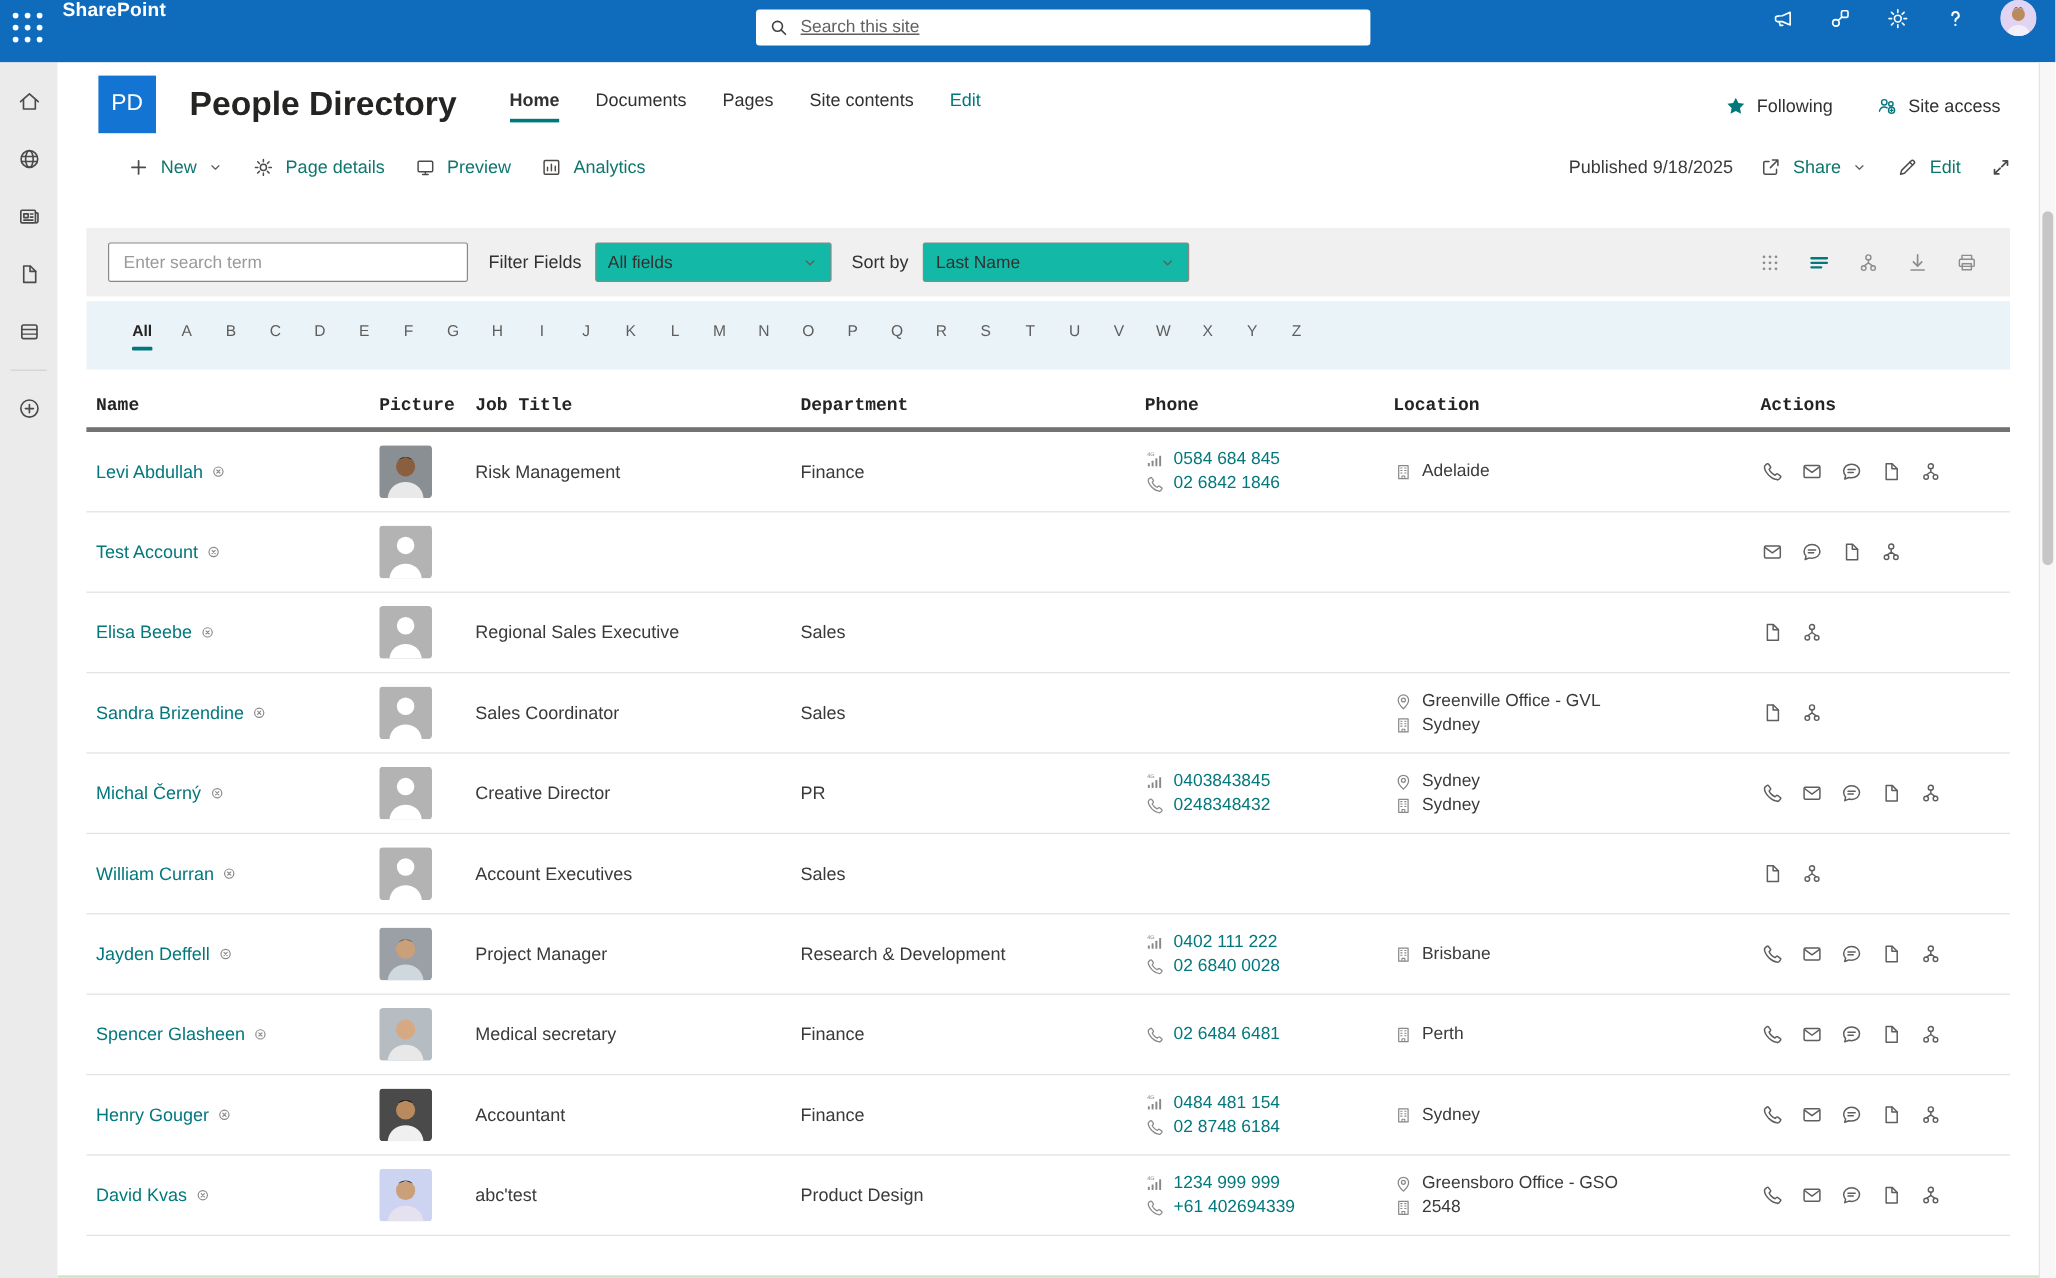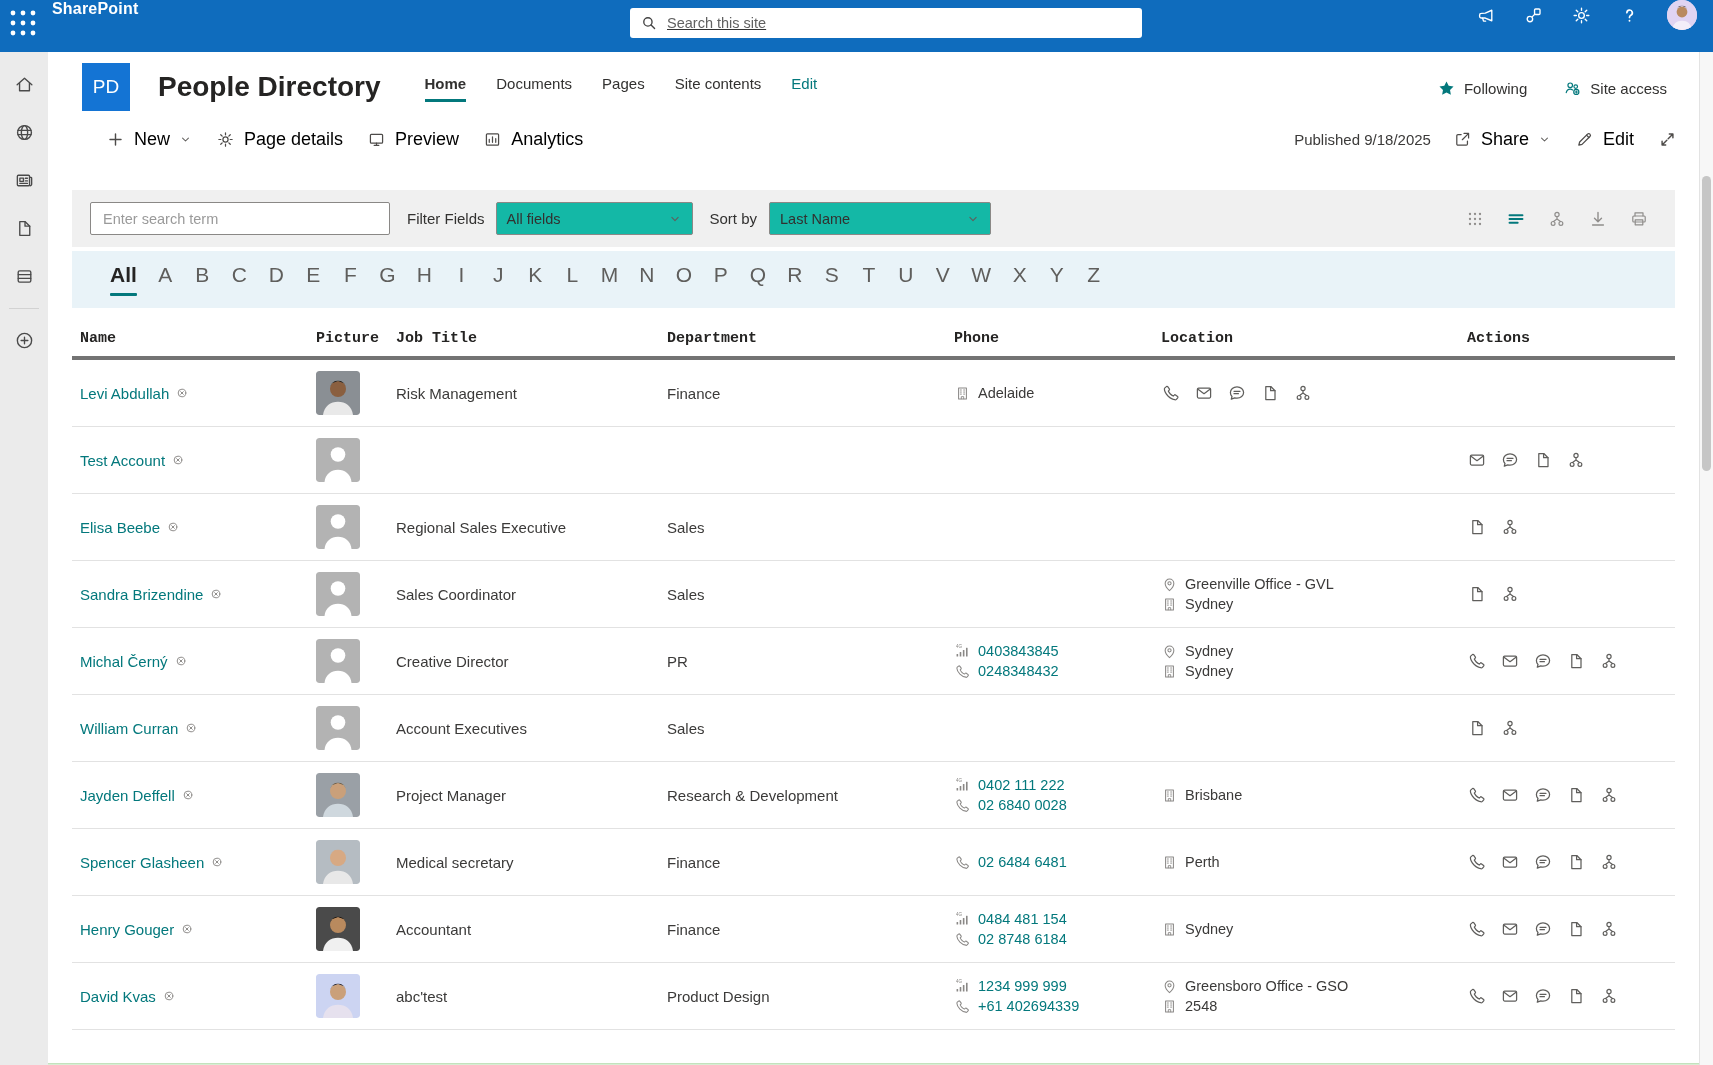--- a/index.html
+++ b/index.html
@@ -36,21 +36,21 @@
   .site-nav { display:flex; align-items:center; margin-left:44px; gap:30px; margin-top:4px; }
   .nav-item { font-size:15px; color:#323130; cursor:pointer; padding-bottom:7px; border-bottom:3px solid transparent; white-space:nowrap; }
   .nav-item.active { font-weight:700; border-bottom-color:#03787C; }
   .nav-item.accent { color:#03787C; }
   .header-actions { margin-left:auto; display:flex; align-items:center; gap:36px; margin-top:4px; }
   .header-action { display:flex; align-items:center; gap:8px; font-size:15px; cursor:pointer; color:#323130; }
   .header-action .icon { width:19px; height:19px; color:#03787C; }
 
   
   .command-bar { display:flex; align-items:center; height:42px; padding:0 24px 0 46px; }
-  .cmd { display:flex; align-items:center; gap:9px; font-size:18px; color:#000000; cursor:pointer; padding:0 12px; height:100%; }
+  .cmd { display:flex; align-items:center; gap:9px; font-size:15px; color:#0f766e; cursor:pointer; padding:0 12px; height:100%; }
   .cmd .icon { width:19px; height:19px; color:#4d4b49; }
   .cmd .chev { width:13px; height:13px; color:#605e5c; }
   .cmd-right { margin-left:auto; display:flex; align-items:center; }
   .published { font-size:15px; color:#3b3a39; padding:0 10px; cursor:default; }
 
   
   .webpart { margin:30px 24px 0; width:1603px; }
   .filter-bar { background:#F0F0F0; height:57px; display:flex; align-items:center; padding:0 18px; }
   .search-input { width:300px; height:33px; background:#fff; border:1px solid #8a8886; border-radius:2px;
     font-size:14.5px; padding:0 12px; font-family:inherit; color:#333; outline:none; }
@@ -58,21 +58,21 @@
   .fb-label { font-size:15px; margin-left:17px; white-space:nowrap; }
   .select { height:33px; background:#14b8a6; border:1px solid #8a8886; border-radius:2px; display:flex; align-items:center;
     justify-content:space-between; padding:0 10px; font-size:14.5px; margin-left:11px; cursor:pointer; }
   .select .chev { width:14px; height:14px; color:#605e5c; }
   .select.f1 { width:197px; } .select.f2 { width:222px; margin-left:12px; }
   .fb-views { margin-left:auto; display:flex; align-items:center; gap:21px; padding-right:8px; }
   .fb-views .icon { width:20px; height:20px; color:#8f8d8b; cursor:pointer; }
   .fb-views .icon.active { color:#03787C; }
 
   .alphabet { background:#E9F3F8; height:57px; margin-top:4px; display:flex; align-items:center; padding-left:38px; list-style:none; }
-  .alpha { font-size:21px; color:#5f5e5c; cursor:pointer; display:flex; flex-direction:column; align-items:center;
+  .alpha { font-size:13px; color:#5f5e5c; cursor:pointer; display:flex; flex-direction:column; align-items:center;
     min-width:17px; margin-right:20px; }
   .alpha .dash { height:3px; width:100%; margin-top:6px; border-radius:1px; background:transparent; }
   .alpha.active { color:#252423; font-weight:700; }
   .alpha.active .dash { background:#03787C; }
 
   
   .ptable { margin-top:12px; }
   .trow { display:grid; grid-template-columns:236px 80px 271px 287px 207px 306px 1fr; align-items:center; }
   .thead { height:40px; border-bottom:4px solid #737373; font-size:15px; font-weight:700; color:#252423;font-family:Liberation Mono, monospace; }
   .thead > div { padding-left:8px; }
@@ -519,20 +519,42 @@
                     <path d="M14.3 15.6a8 8 0 0 1 15.4 0l-1.6-3.4-6.1-2.2-6.1 2.2z" fill="#1d1d1b"></path>
                     <path d="M7 44c1-9 7.7-13.3 15-13.3S36 35 37 44z" fill="#e9e9e9"></path>
                   </svg>
                 </div>
               </div>
               <div>Risk Management</div>
               <div>Finance</div>
               <div class="stack">
                 <div class="iline">
                   <span class="icon">
+                    <svg viewBox="0 0 20 20" fill="currentColor">
+                      <text x="2.4" y="6" font-size="5.4" stroke="none">4G</text>
+                      <rect x="3" y="12.8" width="1.9" height="3.2" rx=".4"></rect>
+                      <rect x="6.7" y="10.6" width="1.9" height="5.4" rx=".4"></rect>
+                      <rect x="10.4" y="8.2" width="1.9" height="7.8" rx=".4"></rect>
+                      <rect x="14.1" y="5.6" width="1.9" height="10.4" rx=".4"></rect>
+                    </svg>
+                  </span>
+                  <a class="tel">0584 684 845</a>
+                </div>
+                <div class="iline">
+                  <span class="icon">
+                    <svg viewBox="0 0 20 20" fill="none" stroke="currentColor" stroke-linecap="round" stroke-linejoin="round" stroke-width="1.25">
+                      <path d="M13.9 16.6c-1.9 0-4.6-1.4-6.9-3.6C4.8 10.7 3.4 8 3.4 6.1c0-.5.2-.9.5-1.2l1.5-1.3c.4-.3 1-.3 1.3.1l1.6 2.1c.3.4.3.9-.1 1.3l-.9 1c.4 1 1.1 2 2 2.9.9.9 1.9 1.6 2.9 2l1-.9c.4-.4.9-.4 1.3-.1l2.1 1.6c.4.3.4.9.1 1.3l-1.3 1.5c-.3.3-.7.5-1.2.5z"></path>
+                    </svg>
+                  </span>
+                  <a class="tel">02 6842 1846</a>
+                </div>
+              </div>
+              <div class="stack">
+                <div class="iline">
+                  <span class="icon">
                     <svg viewBox="0 0 20 20" fill="none" stroke="currentColor" stroke-linecap="round" stroke-linejoin="round" stroke-width="1.2">
                       <rect x="5.4" y="3.6" width="9.2" height="12.8"></rect>
                       <path d="M7.4 5.9h1.3M11.3 5.9h1.3M7.4 8.3h1.3M11.3 8.3h1.3M7.4 10.7h1.3M11.3 10.7h1.3M8.6 16.2v-2.5h2.8v2.5" stroke-width="1.05"></path>
                     </svg>
                   </span>
                   <span class="loc-text">Adelaide</span>
                 </div>
               </div>
               <div class="actions-cell">
                 <span class="icon">

